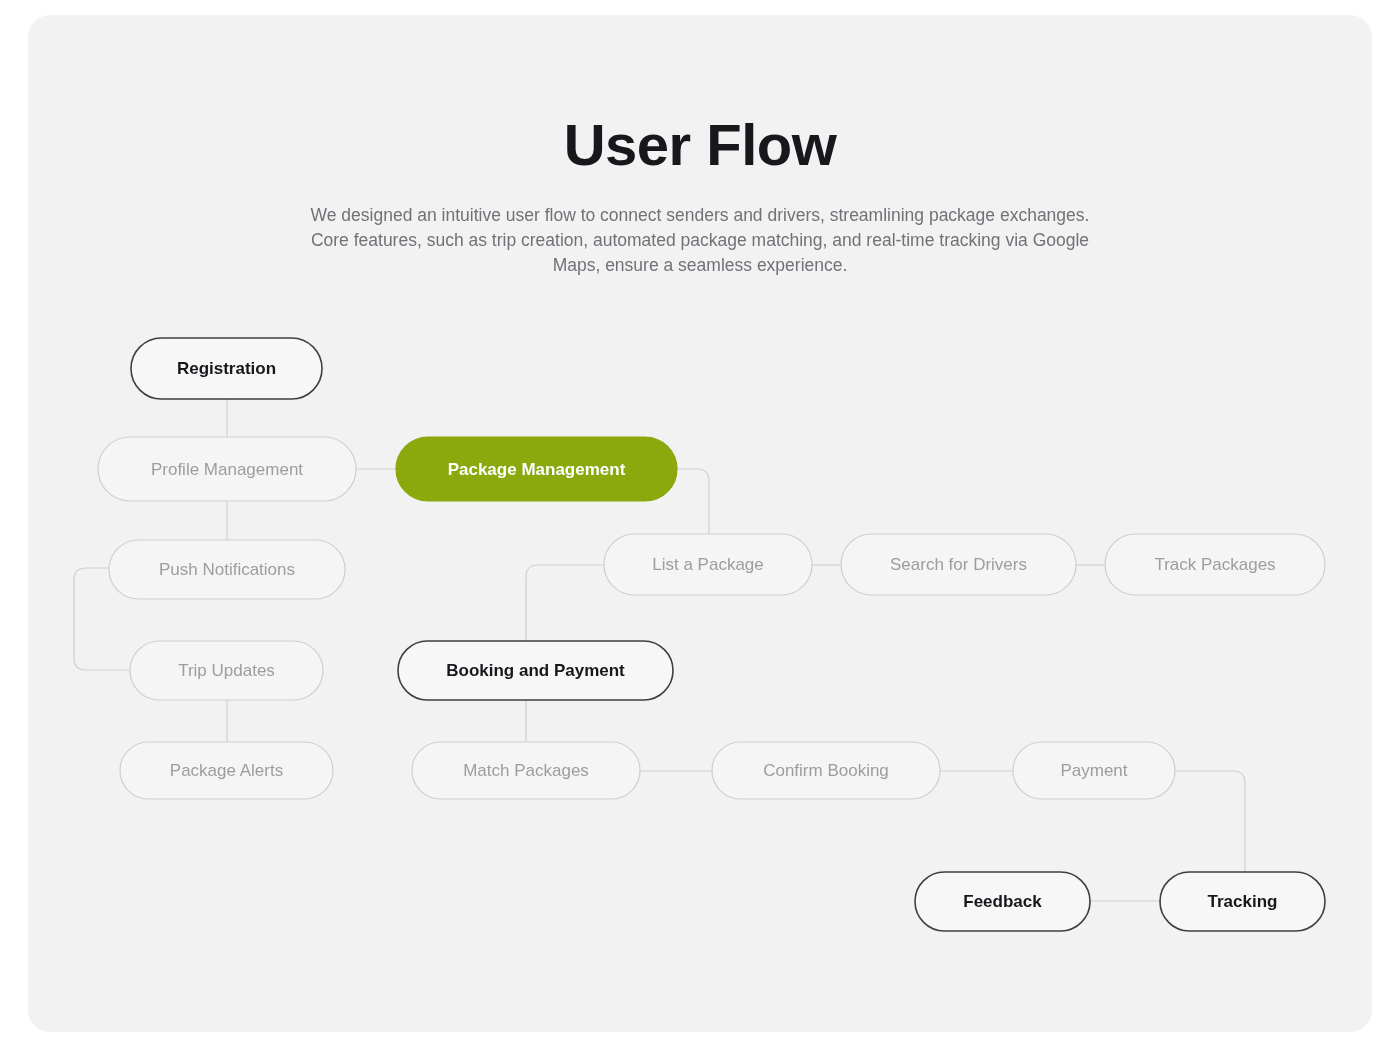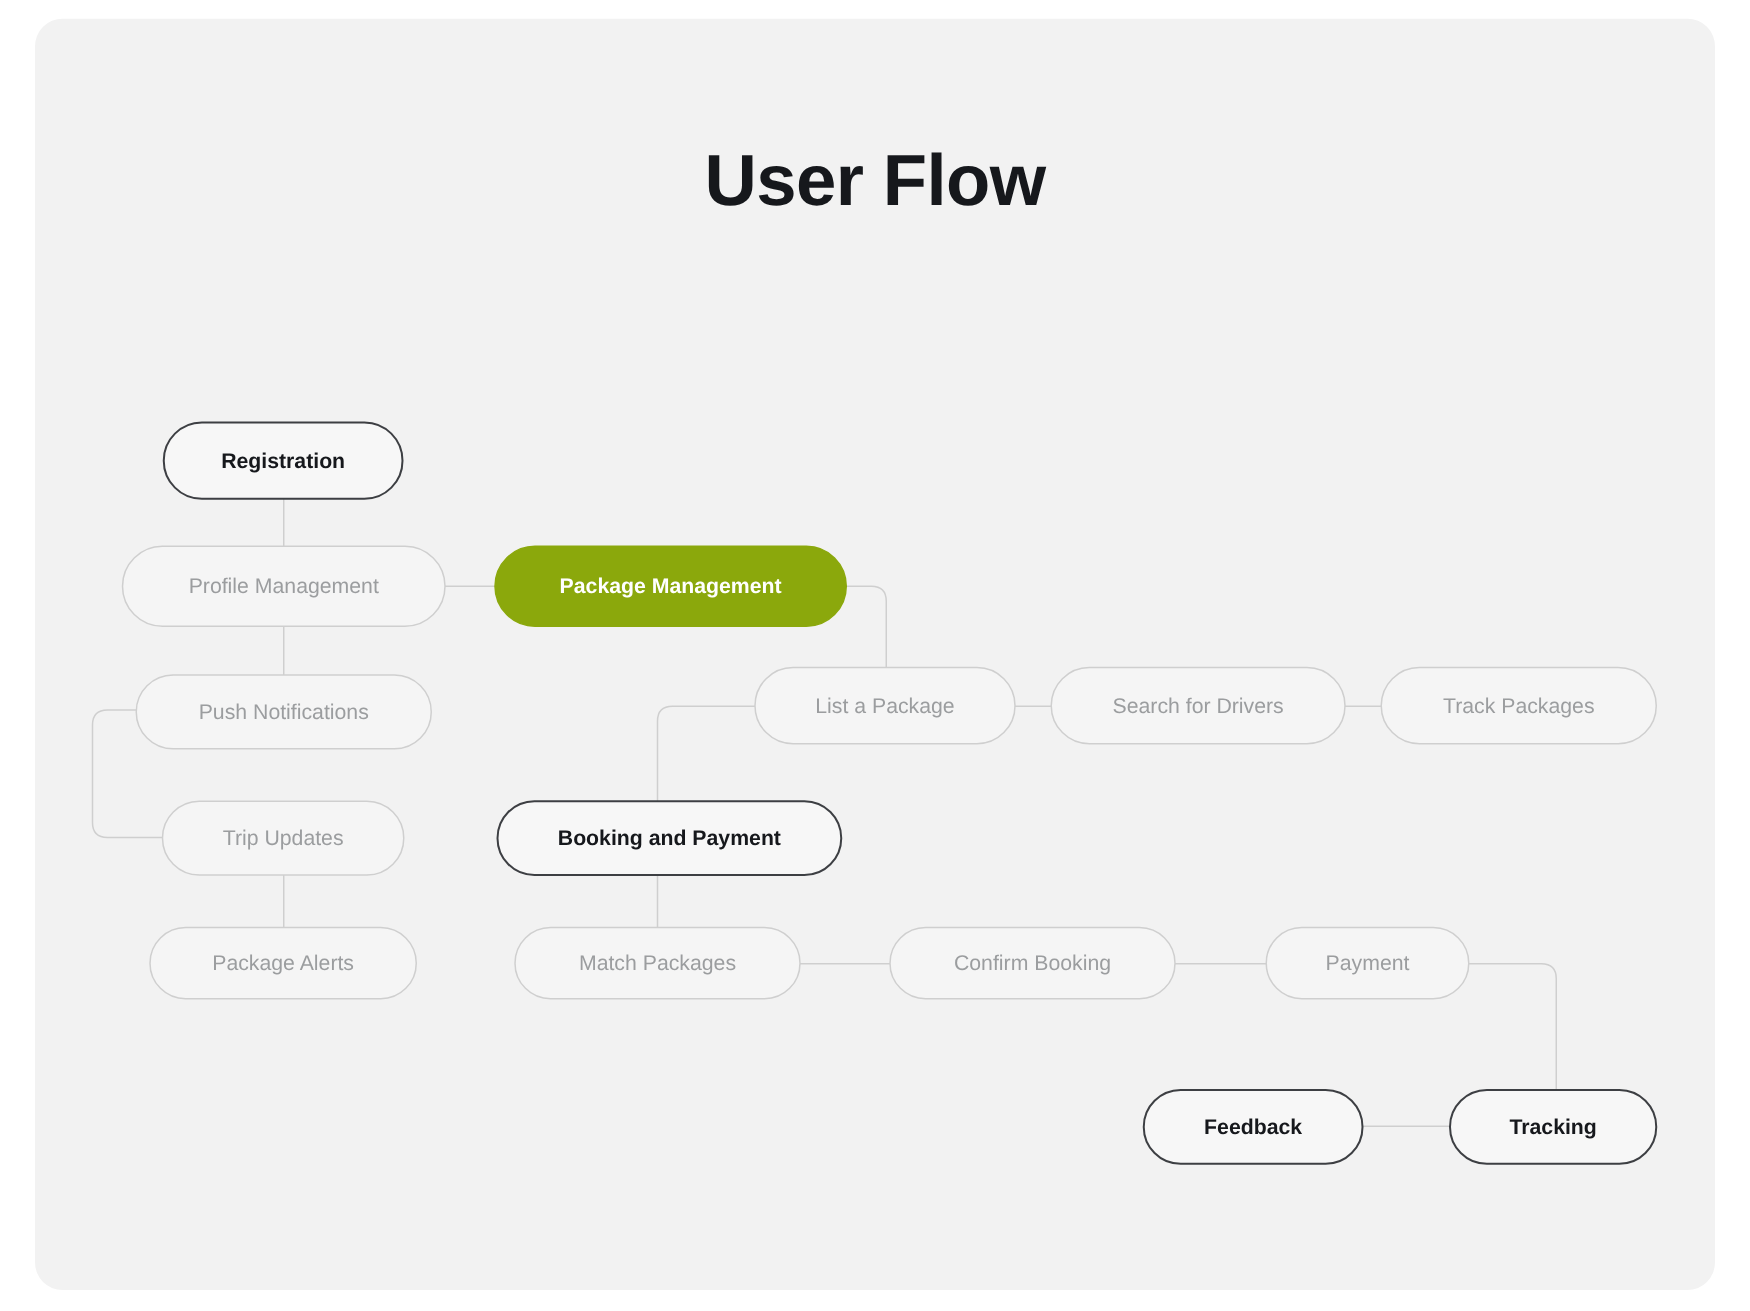--- a/index.html
+++ b/index.html
@@ -99,20 +99,21 @@
 </style>
 </head>
 <body>
 
 <div id="stage">
 
   <div class="card"></div>
 
   <div class="page-title">User Flow</div>
 
+  <div class="page-subtitle">We designed an intuitive user flow to connect senders and drivers, streamlining package exchanges. Core features, such as trip creation, automated package matching, and real-time tracking via Google Maps, ensure a seamless experience.</div>
 
   <svg id="flow" viewBox="0 0 1400 1049">
     <g id="edges-layer">
         <path d="M 227 399 L 227 437" class="edge"></path>
         <path d="M 356 469 L 396 469" class="edge"></path>
         <path d="M 227 501 L 227 540" class="edge"></path>
         <path d="M 677 469 L 697 469 Q 709 469 709 481 L 709 534" class="edge"></path>
         <path d="M 109 568 L 86 568 Q 74 568 74 580 L 74 658 Q 74 670 86 670 L 130 670" class="edge"></path>
         <path d="M 812 565 L 841 565" class="edge"></path>
         <path d="M 1076 565 L 1105 565" class="edge"></path>

